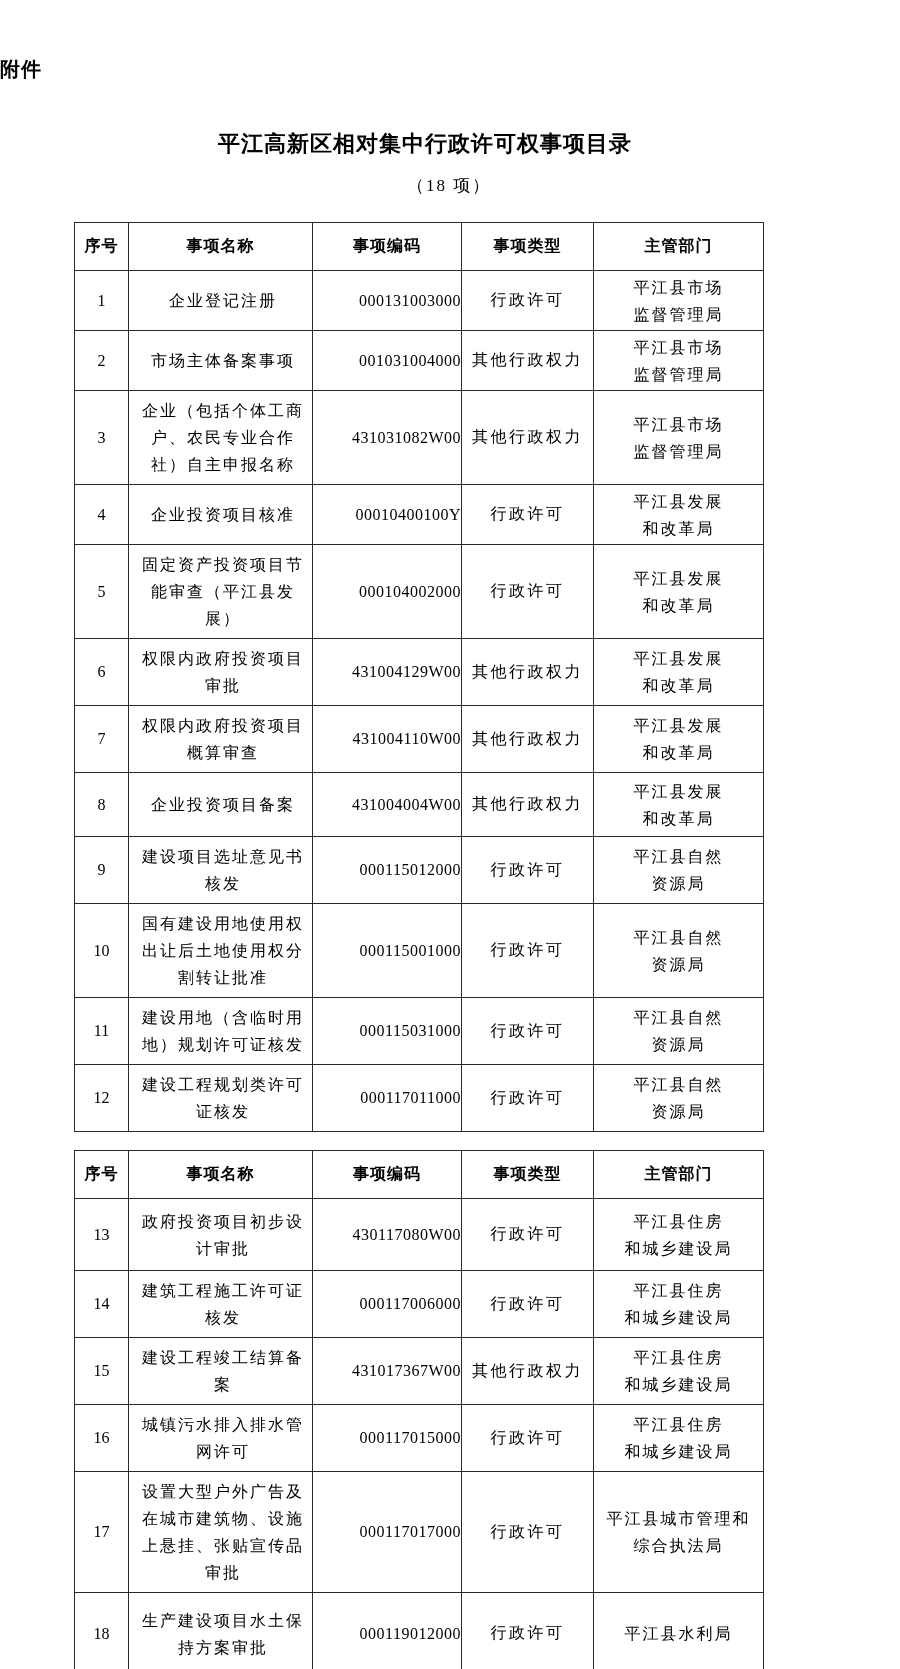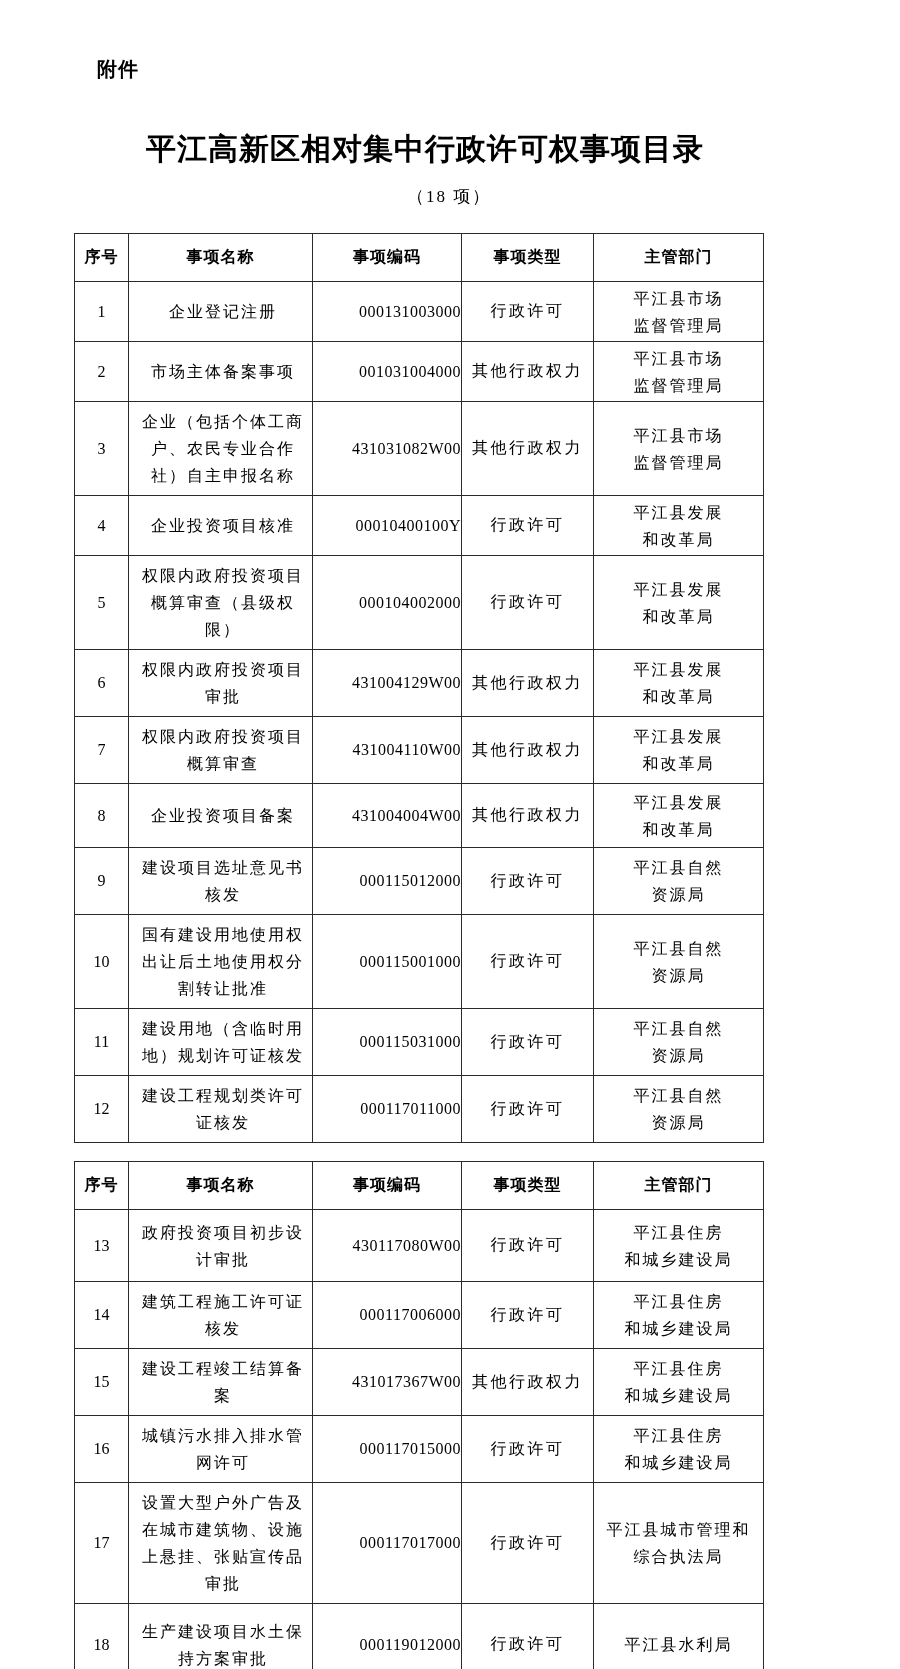--- a/index.html
+++ b/index.html
@@ -13,30 +13,29 @@
     overflow: hidden;
   }
   .page {
     position: relative;
     width: 900px;
     height: 1669px;
     padding-top: 56px;
     background: #fff;
   }
   .attachment {
-    margin-left: 97px;
     font-family: "Liberation Sans", "DejaVu Sans", sans-serif;
     font-size: 20px;
     font-weight: 600;
     letter-spacing: 1px;
   }
   .head-block { width: 850px; text-align: center; }
   .doc-title {
     margin-top: 46px;
-    font-size: 30px;
+    font-size: 22px;
     font-weight: 700;
     letter-spacing: 1px;
     font-family: "Liberation Serif", "DejaVu Serif", serif;
   }
   .doc-subtitle {
     margin-top: 15px;
     font-size: 17px;
     letter-spacing: 2px;
     margin-left: 48px;
   }
@@ -151,21 +150,21 @@
         <td class="name">企业投资项目核准</td>
         <td class="code">00010400100Y</td>
         <td class="type">行政许可</td>
         <td class="dept">
           <div>平江县发展</div>
           <div>和改革局</div>
         </td>
       </tr>
       <tr class="h60">
         <td class="no">5</td>
-        <td class="name">权限内政府投资项目概算审查（县级权限）</td>
+        <td class="name">固定资产投资项目节能审查（平江县发展）</td>
         <td class="code">000104002000</td>
         <td class="type">行政许可</td>
         <td class="dept">
           <div>平江县发展</div>
           <div>和改革局</div>
         </td>
       </tr>
       <tr class="h64">
         <td class="no">6</td>
         <td class="name">权限内政府投资项目审批</td>

